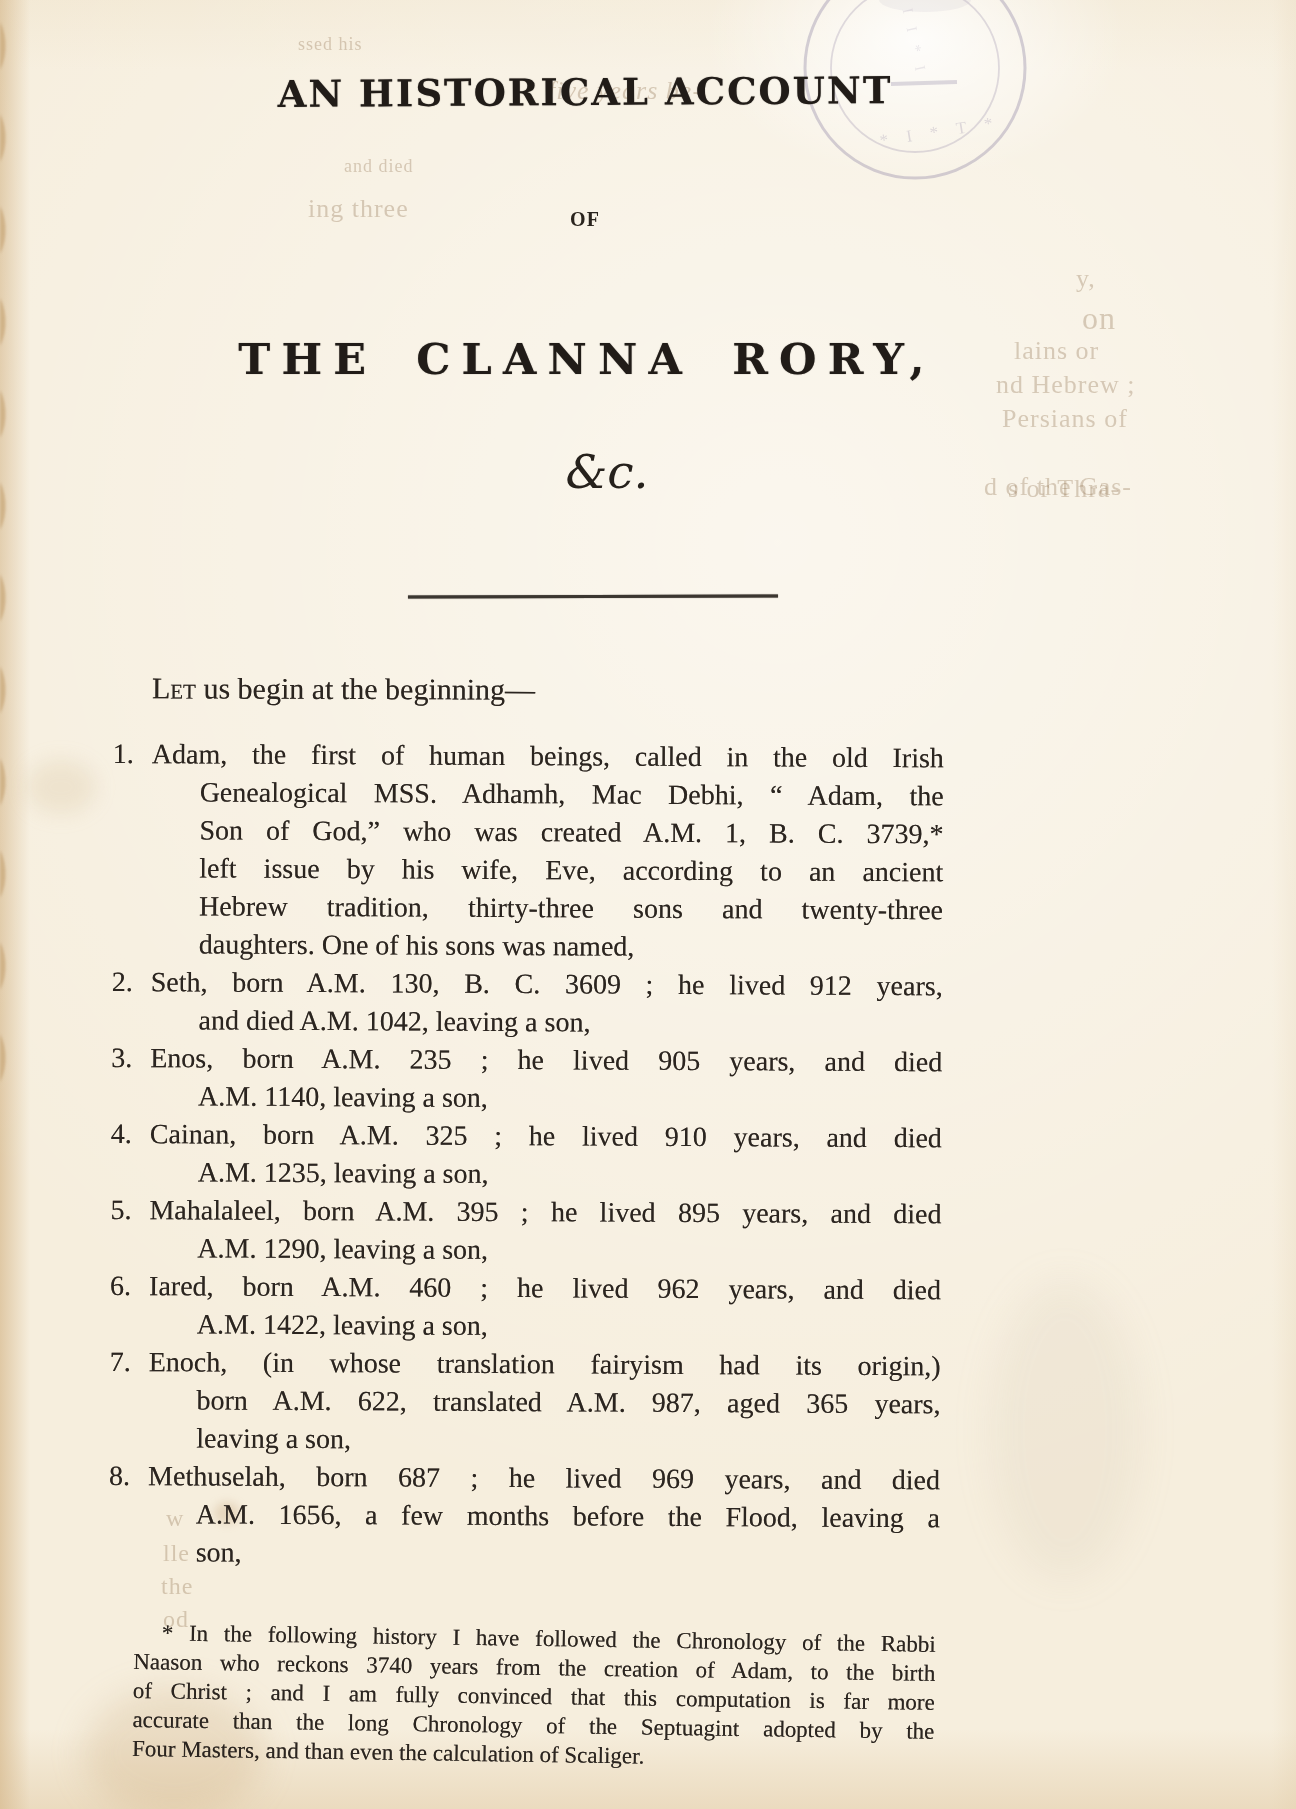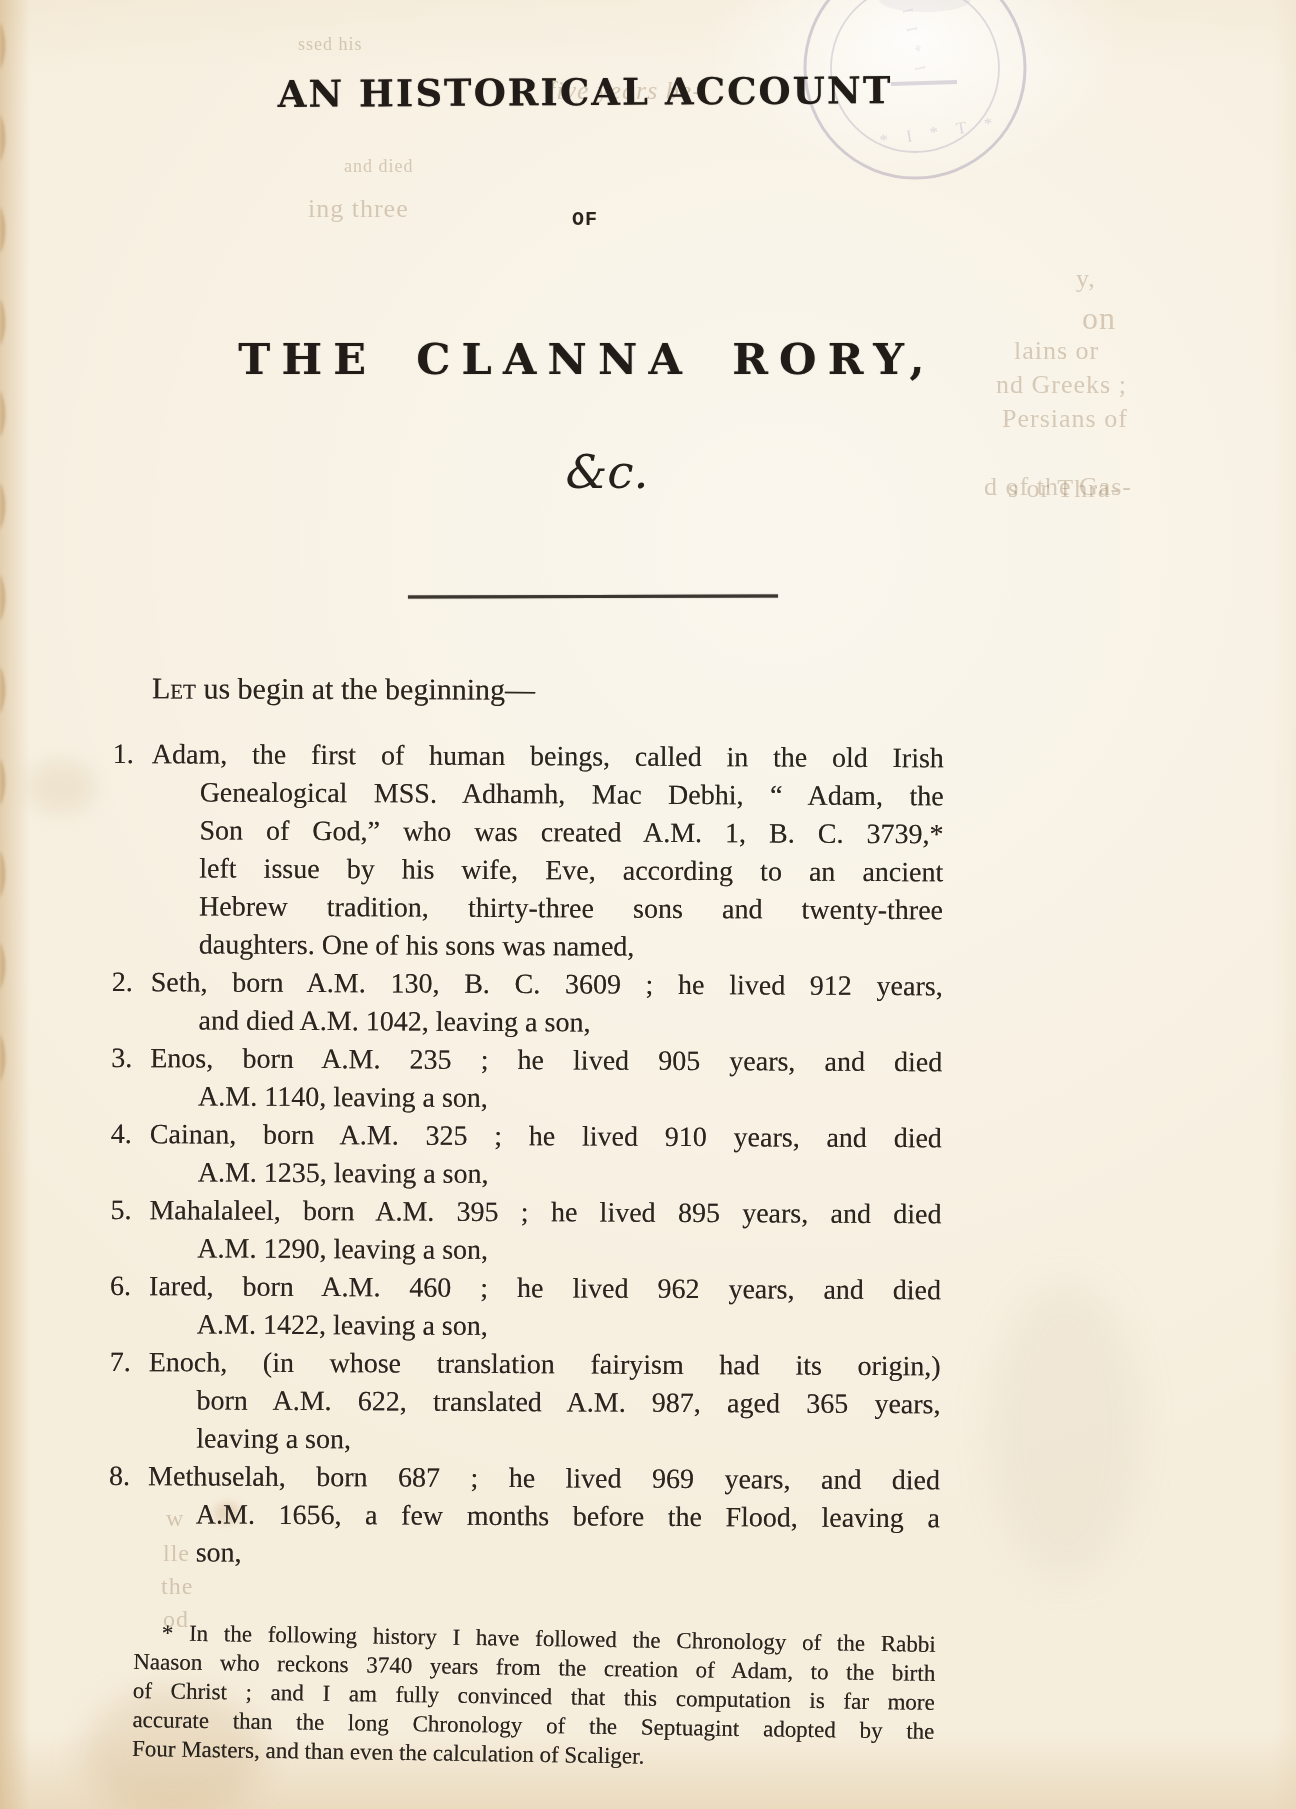--- a/index.html
+++ b/index.html
@@ -46,21 +46,21 @@
   .heading{
     position:absolute;left:240px;top:70px;width:690px;margin:0;
     font-family:"DejaVu Serif","Liberation Serif",serif;
     font-size:37px;font-weight:bold;letter-spacing:2px;
     text-align:center;color:#211c18;
     transform:rotate(-.35deg);
     text-shadow:0 0 1px rgba(30,24,18,.55);
   }
   .of{
     position:absolute;left:435px;top:208px;width:300px;
-    font-family:Liberation Mono, monospace;
+    font-family:Liberation Serif, serif;
     font-size:20px;font-weight:bold;letter-spacing:1px;
     text-align:center;color:#2a241e;
   }
   .title{
     position:absolute;left:175px;top:322px;width:800px;margin:12px;
     font-family:"DejaVu Serif","Liberation Serif",serif;
     font-size:43px;font-weight:bold;
     letter-spacing:.26em;word-spacing:.30em;
     text-align:center;color:#211c18;
     text-shadow:0 0 1px rgba(30,24,18,.5);
@@ -127,21 +127,21 @@
   </svg>
 
   <div id="ghosts">
       <span class="ghost" style="left: 298px; top: 34px; font-size: 18px;">ssed his</span>
       <span class="ghost" style="left: 548px; top: 76px; font-size: 26px; font-style: italic;">five years be-</span>
       <span class="ghost" style="left: 344px; top: 156px; font-size: 18px;">and died</span>
       <span class="ghost" style="left: 308px; top: 194px; font-size: 26px;">ing three</span>
       <span class="ghost" style="left: 1076px; top: 264px; font-size: 26px;">y,</span>
       <span class="ghost" style="left: 1082px; top: 300px; font-size: 32px;">on</span>
       <span class="ghost" style="left: 1014px; top: 336px; font-size: 26px;">lains or</span>
-      <span class="ghost" style="left: 996px; top: 370px; font-size: 26px;">nd Greeks ;</span>
+      <span class="ghost" style="left: 996px; top: 370px; font-size: 26px;">nd Hebrew ;</span>
       <span class="ghost" style="left: 1002px; top: 404px; font-size: 26px;">Persians of</span>
       <span class="ghost" style="left: 1008px; top: 438px; font-size: 26px; margin-top: 36px;">s or Thra-</span>
       <span class="ghost" style="left: 984px; top: 472px; font-size: 26px;">d of the Gas-</span>
       <span class="ghost" style="left: 166px; top: 1505px; font-size: 24px;">w</span>
       <span class="ghost" style="left: 163px; top: 1540px; font-size: 24px;">lle</span>
       <span class="ghost" style="left: 161px; top: 1573px; font-size: 24px;">the</span>
       <span class="ghost" style="left: 163px; top: 1606px; font-size: 24px;">od</span>
     </div>
 
   <h1 class="heading">AN HISTORICAL ACCOUNT</h1>

